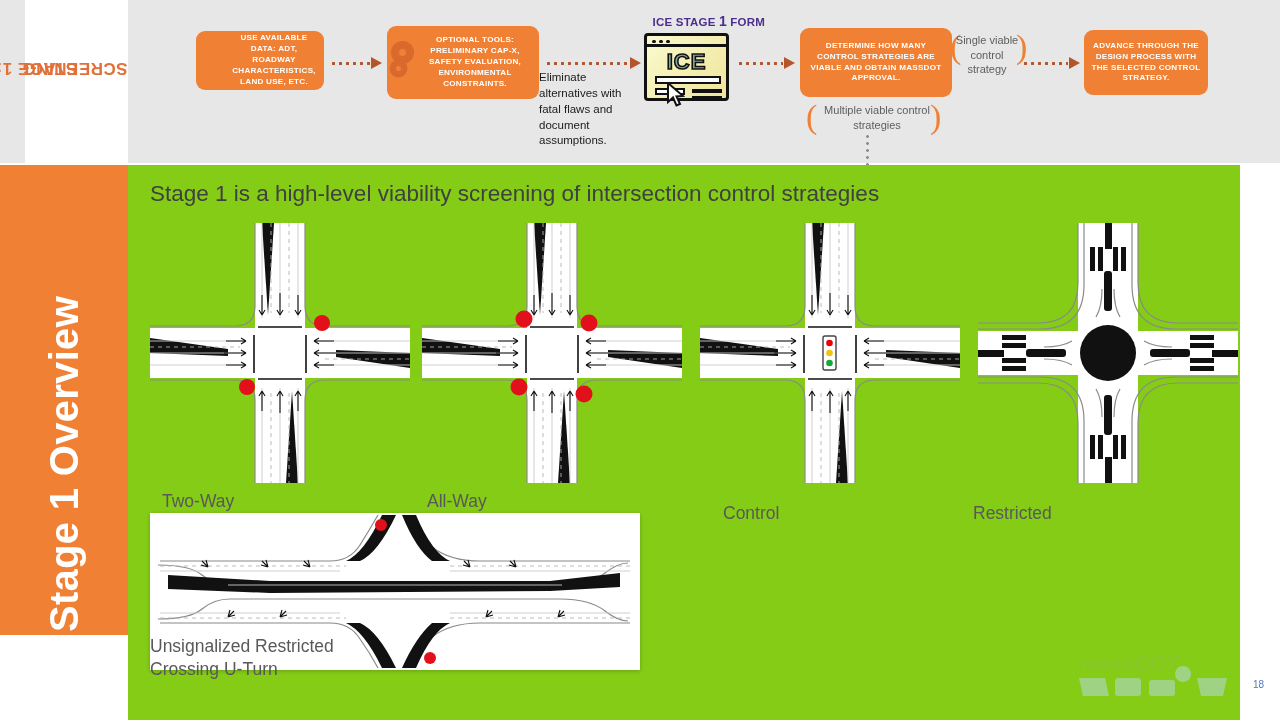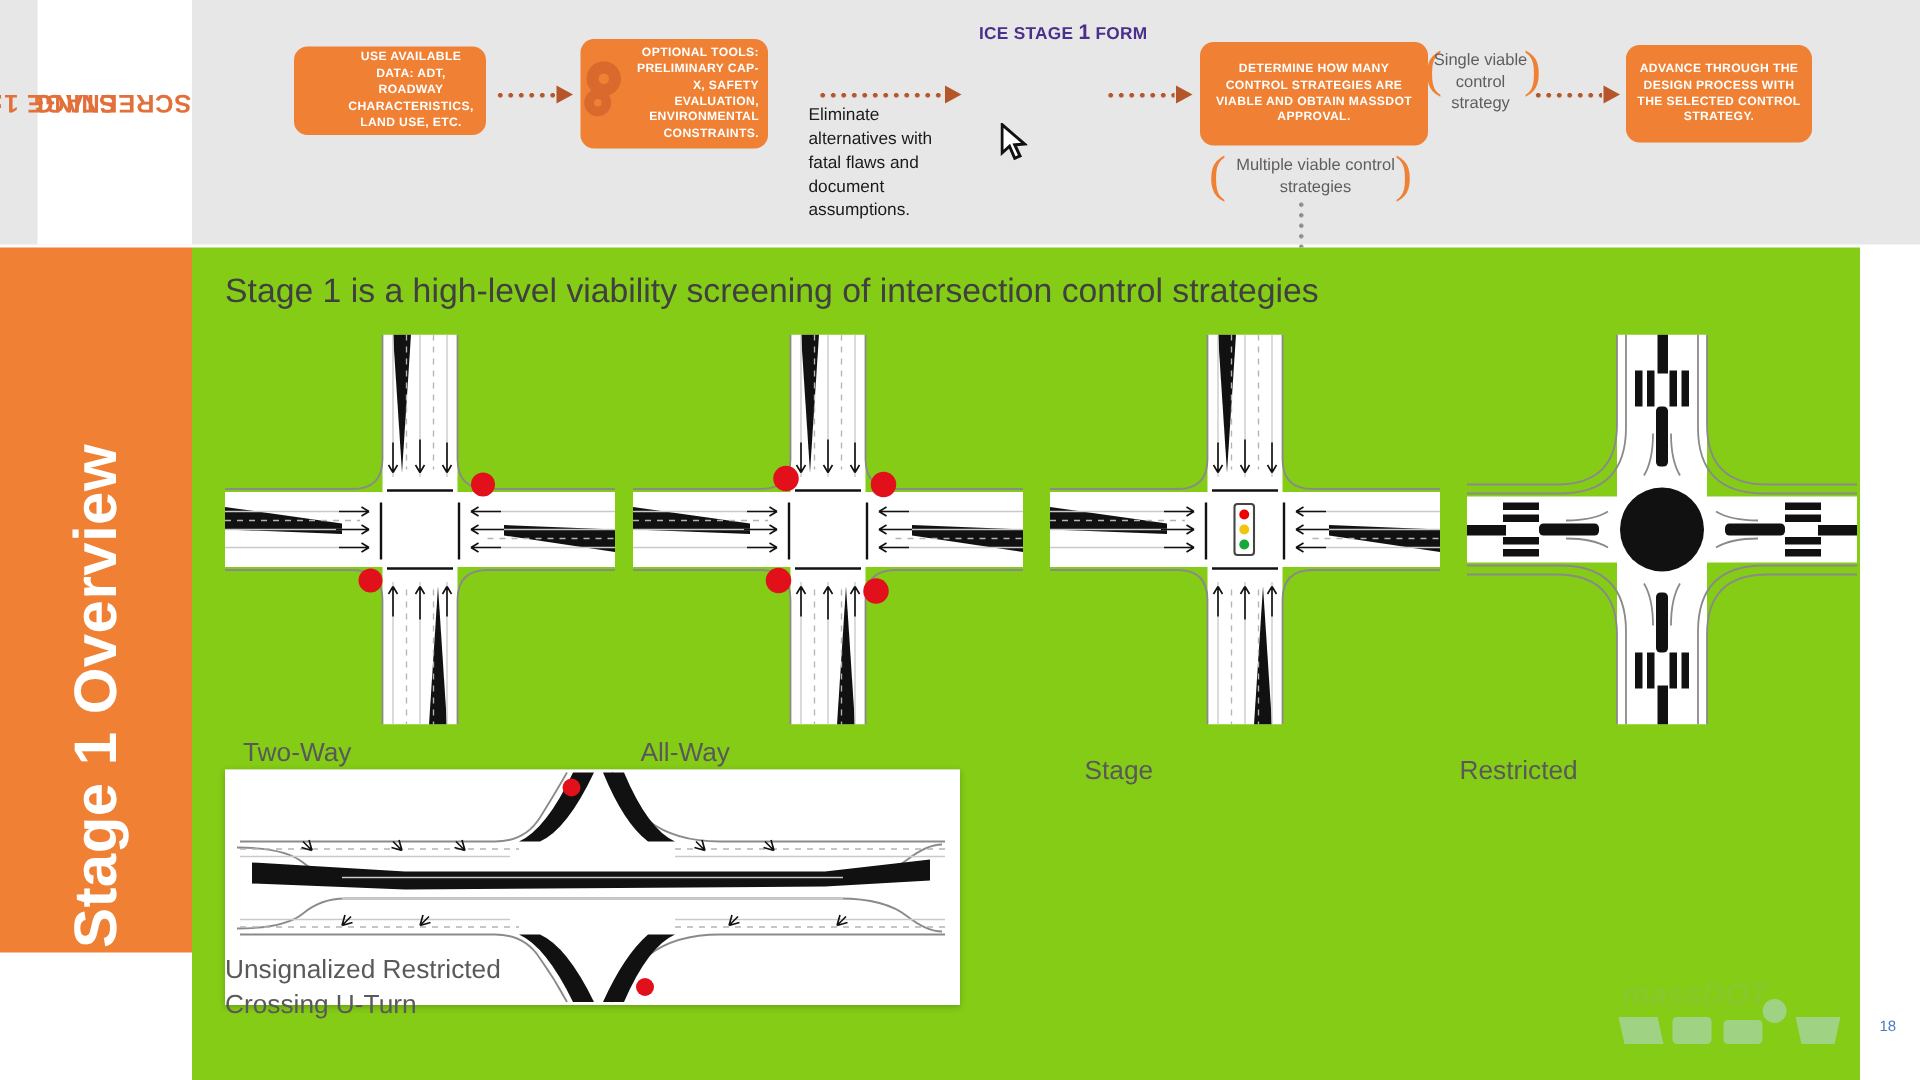--- a/index.html
+++ b/index.html
@@ -24,21 +24,21 @@
   }
 
   
   .fbox{
     position:absolute;background:#ef8034;color:#ffffff;border-radius:9px;
     font-size:8.1px;font-weight:bold;line-height:1.35;text-align:center;
     letter-spacing:.25px;display:flex;align-items:center;justify-content:center;
     padding:4px 6px;box-sizing:border-box;
   }
   #fbox-1{left:196px;top:31px;width:128px;height:59px;padding-left:34px;}
-  #fbox-2{left:387px;top:26px;width:125px;height:73px;padding-left:30px;text-align:right;}
+  #fbox-2{left:387px;top:26px;width:152px;height:73px;padding-left:30px;}
   #fbox-3{left:800px;top:28px;width:152px;height:69px;}
   #fbox-4{left:1084px;top:30px;width:124px;height:65px;}
 
   .gears{position:absolute;left:392px;top:44px;width:30px;height:36px;}
   .gear{position:absolute;border-radius:50%;background:#d9692c;}
   .gear.g1{left:2px;top:0px;width:17px;height:17px;box-shadow:0 0 0 3px #d9692c;}
   .gear.g1::after{content:"";position:absolute;left:5px;top:5px;width:7px;height:7px;border-radius:50%;background:#ef8034;}
   .gear.g2{left:0px;top:18px;width:13px;height:13px;box-shadow:0 0 0 2.5px #d9692c;}
   .gear.g2::after{content:"";position:absolute;left:4px;top:4px;width:5px;height:5px;border-radius:50%;background:#ef8034;}
 
@@ -158,20 +158,32 @@
     <div class="dots"></div>
     <div class="head"></div>
   </div>
 
   <div class="eliminate">Eliminate alternatives with fatal flaws and document assumptions.</div>
 
   <div class="ice-title">
     <span>ICE STAGE </span><span class="num">1</span><span> FORM</span>
   </div>
 
+  <div class="ice-card">
+    <div class="ice-bar">
+        <i></i>
+        <i></i>
+        <i></i>
+      </div>
+    <div class="ice-word">ICE</div>
+    <div class="ice-line l1"></div>
+    <div class="ice-line l2"></div>
+    <div class="ice-line l3"></div>
+    <div class="ice-line l4"></div>
+  </div>
   <svg class="cursor" viewBox="0 0 18 26">
     <path d="M1 1 L1 20 L6 15.5 L9.5 23.5 L13 22 L9.5 14.5 L16 14 Z" fill="#fff" stroke="#111" stroke-width="2"></path>
   </svg>
 
   <div class="darrow" id="arrow-3">
     <div class="dots"></div>
     <div class="head"></div>
   </div>
 
   <div class="fbox" id="fbox-3">DETERMINE HOW MANY CONTROL STRATEGIES ARE VIABLE AND OBTAIN MASSDOT APPROVAL.</div>
@@ -383,21 +395,21 @@
             <path d="M164 142 H184 M164 142 l5 -3 M164 142 l5 3"></path>
           </g>
         </g>
         <g>
           <rect x="123" y="113" width="13" height="34" rx="2" fill="#fff" stroke="#444" stroke-width="1.4"></rect>
           <circle cx="129.5" cy="120" r="3.3" fill="#e00"></circle>
           <circle cx="129.5" cy="130" r="3.3" fill="#f2c40b"></circle>
           <circle cx="129.5" cy="140" r="3.3" fill="#15a83a"></circle>
         </g>
       </svg>
-      <div class="dg-label" id="lab-signal">Stage</div>
+      <div class="dg-label" id="lab-signal">Control</div>
 
       <svg class="dg" id="dg-rab" viewBox="0 0 260 260">
         <g>
           <path class="rd-fill" d="M0 108 H100 V0 H160 V108 H260 V152 H160 V260 H100 V152 H0 Z"></path>
           <g class="rd-out">
             <path d="M0 100 H60 Q100 100 100 60 V0"></path>
             <path d="M0 106 H62 Q106 106 106 62 V0"></path>
             <path d="M160 0 V60 Q160 100 200 100 H260"></path>
             <path d="M154 0 V62 Q154 106 198 106 H260"></path>
             <path d="M0 160 H60 Q100 160 100 200 V260"></path>

